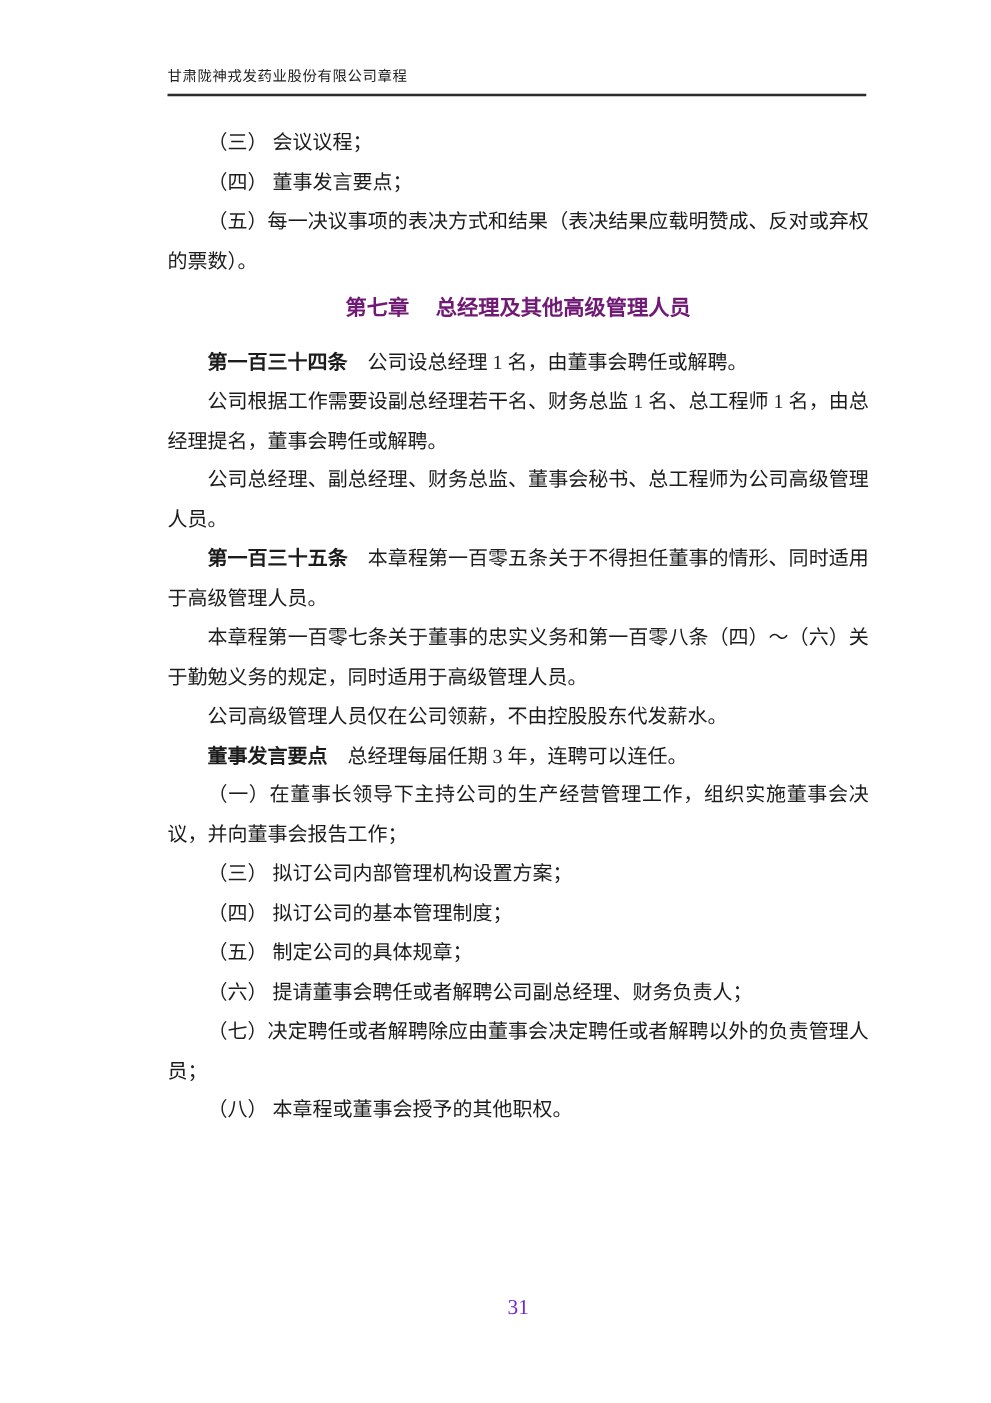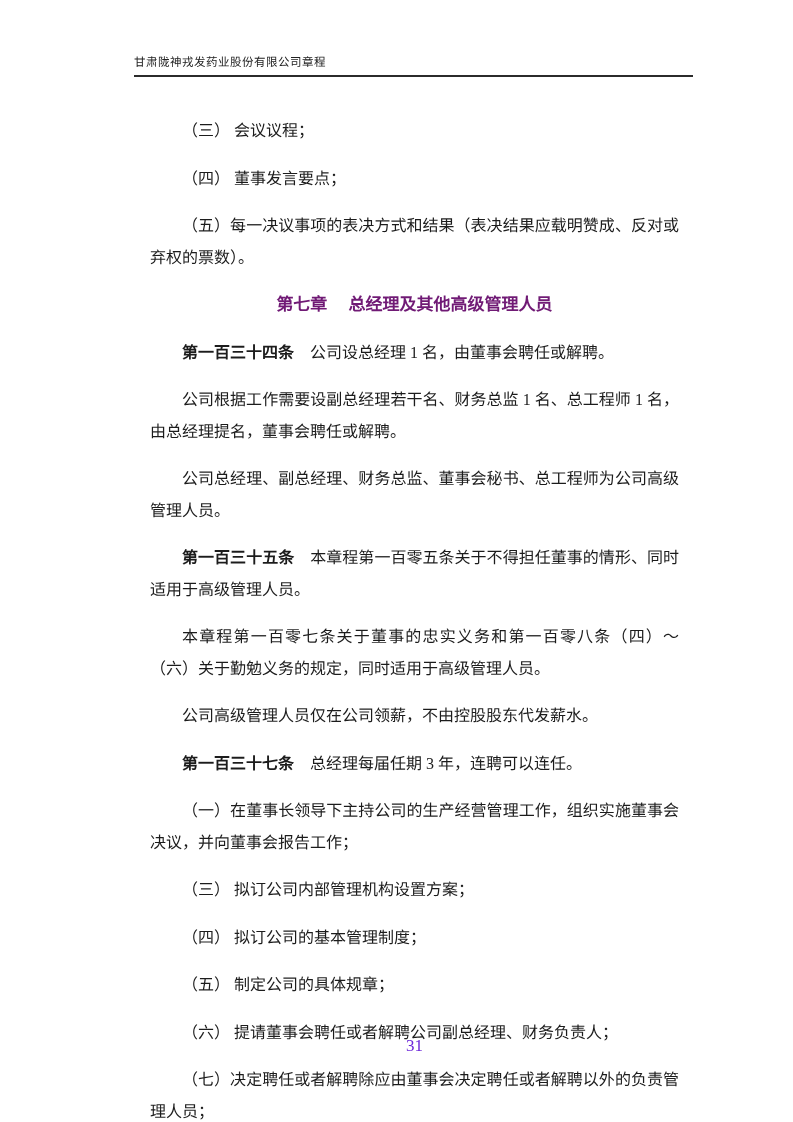--- a/index.html
+++ b/index.html
@@ -37,21 +37,21 @@
   .content {
     position: absolute;
     left: 118px;
     top: 99px;
     width: 561px;
     font-size: 16px;
     line-height: 31.5px;
     text-align: justify;
   }
   .content p {
-    margin: 16px;
+    margin: 0;
     padding: 0;
     text-indent: 2em;
   }
   .content p b {
     font-weight: bold;
   }
   .chapter-heading {
     font-size: 17px;
     font-weight: bold;
     text-align: center;
@@ -87,21 +87,21 @@
     <p><span>（五）每一决议事项的表决方式和结果（表决结果应载明赞成、反对或弃权的票数）。</span></p>
 
     <h2 class="chapter-heading">第七章　 总经理及其他高级管理人员</h2>
 
     <p><b>第一百三十四条</b><span>　公司设总经理 1 名，由董事会聘任或解聘。</span></p>
     <p><b></b><span>公司根据工作需要设副总经理若干名、财务总监 1 名、总工程师 1 名，由总经理提名，董事会聘任或解聘。</span></p>
     <p><b></b><span>公司总经理、副总经理、财务总监、董事会秘书、总工程师为公司高级管理人员。</span></p>
     <p><b>第一百三十五条</b><span>　本章程第一百零五条关于不得担任董事的情形、同时适用于高级管理人员。</span></p>
     <p><b></b><span>本章程第一百零七条关于董事的忠实义务和第一百零八条（四）～（六）关于勤勉义务的规定，同时适用于高级管理人员。</span></p>
     <p><b></b><span>公司高级管理人员仅在公司领薪，不由控股股东代发薪水。</span></p>
-    <p><b>第一百三十七条</b><span>　总经理每届任期 3 年，连聘可以连任。</span></p>
+    <p><b>董事发言要点</b><span>　总经理每届任期 3 年，连聘可以连任。</span></p>
     <p><b></b><span>（一）在董事长领导下主持公司的生产经营管理工作，组织实施董事会决议，并向董事会报告工作；</span></p>
     <p><b></b><span>（三） 拟订公司内部管理机构设置方案；</span></p>
     <p><b></b><span>（四） 拟订公司的基本管理制度；</span></p>
     <p><b></b><span>（五） 制定公司的具体规章；</span></p>
     <p><b></b><span>（六） 提请董事会聘任或者解聘公司副总经理、财务负责人；</span></p>
     <p><b></b><span>（七）决定聘任或者解聘除应由董事会决定聘任或者解聘以外的负责管理人员；</span></p>
     <p><b></b><span>（八） 本章程或董事会授予的其他职权。</span></p>
 
   </main>
 

